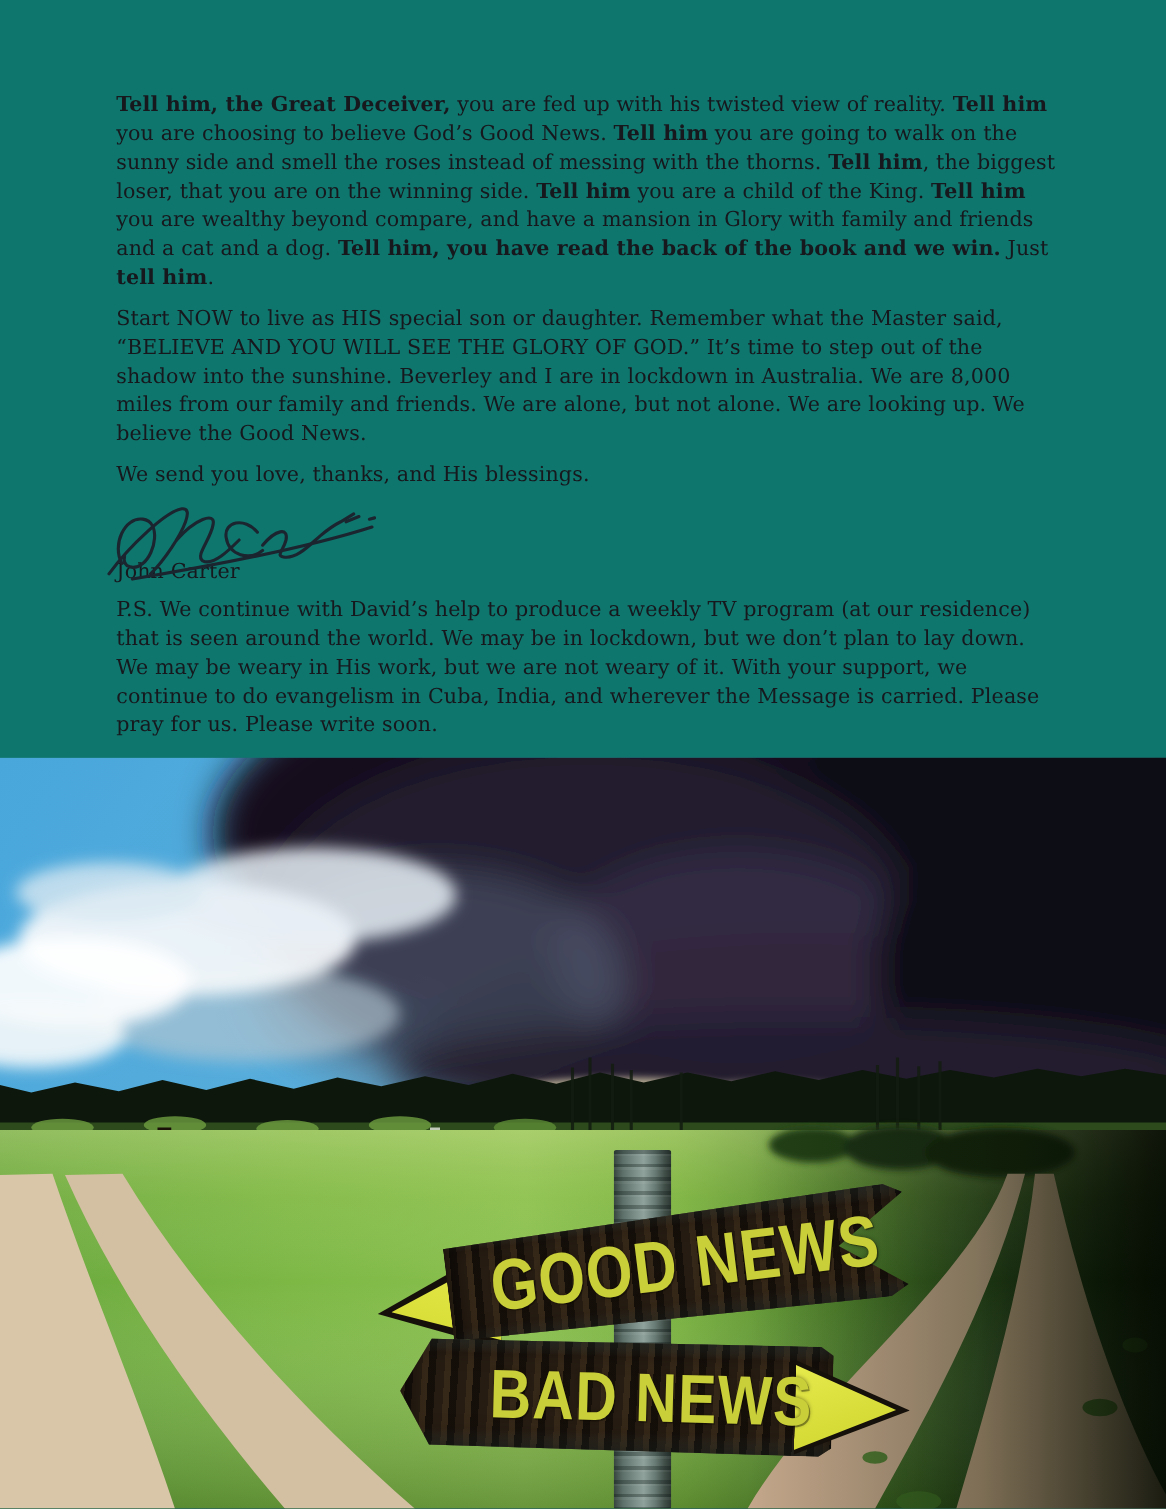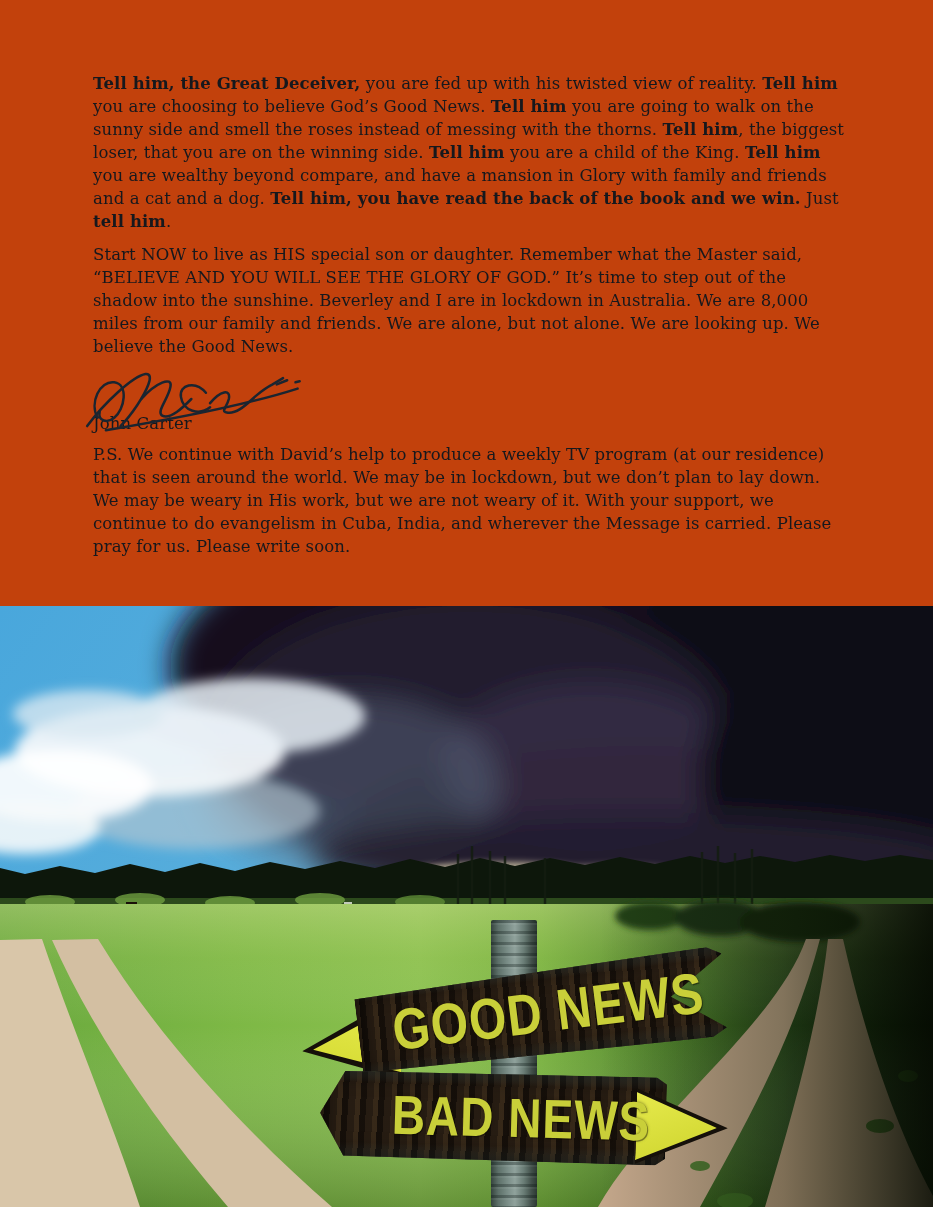--- a/index.html
+++ b/index.html
@@ -75,25 +75,26 @@
     position:absolute;display:flex;align-items:center;justify-content:center;
     font-family:"Liberation Sans", sans-serif;font-weight:bold;white-space:nowrap;
     color:#c9cf39;text-shadow:0 0 3px rgba(25,20,4,.55), 1px 1px 0 rgba(0,0,0,.35);
   }
   .label-good{left:112px;right:44px;top:6px;bottom:16px;font-size:48px;transform:scale(1.0,1.2);letter-spacing:1px;}
   .label-bad{left:84px;right:88px;top:4px;bottom:8px;font-size:46px;transform:scale(1.0,1.2);letter-spacing:1px;}
 </style>
 </head>
 <body>
 
-<div class="page" style="background: #c2410c; color: rgb(22, 24, 29);">
+<div class="page" style="background: #0f766e; color: rgb(22, 24, 29);">
 
   <div class="letter">
     <p><strong>Tell him, the Great Deceiver,</strong><span> you are fed up with his twisted view of reality. </span><strong>Tell him</strong><span> you are choosing to believe God’s Good News. </span><strong>Tell him</strong><span> you are going to walk on the sunny side and smell the roses instead of messing with the thorns. </span><strong>Tell him</strong><span>, the biggest loser, that you are on the winning side. </span><strong>Tell him</strong><span> you are a child of the King. </span><strong>Tell him</strong><span> you are wealthy beyond compare, and have a mansion in Glory with family and friends and a cat and a dog. </span><strong>Tell him, you have read the back of the book and we win.</strong><span> Just </span><strong>tell him</strong><span>.</span></p>
     <p>Start NOW to live as HIS special son or daughter. Remember what the Master said, “BELIEVE AND YOU WILL SEE THE GLORY OF GOD.” It’s time to step out of the shadow into the sunshine. Beverley and I are in lockdown in Australia. We are 8,000 miles from our family and friends. We are alone, but not alone. We are looking up. We believe the Good News.</p>
+    <p>We send you love, thanks, and His blessings.</p>
 
     <div class="sig-block">
       <svg class="sig-svg" viewBox="0 0 240 80" aria-hidden="true">
         <path d="M14,58 C6,44 16,22 30,24 C44,26 40,50 30,58 C24,63 14,62 16,52"></path>
         <path d="M4,66 C20,44 48,18 60,16 C70,15 60,34 52,46 C46,55 40,62 36,66"></path>
         <path d="M56,40 C70,24 86,18 84,28 C82,40 70,52 76,56 C84,60 96,48 104,40"></path>
         <path d="M118,34 C108,22 92,26 94,38 C96,52 112,56 122,48"></path>
         <path d="M122,44 C132,32 142,30 140,40 C138,48 132,52 138,53 C148,55 158,44 166,37 C172,32 178,28 182,26 L192,20"></path>
         <path d="M22,70 C70,62 150,48 206,30"></path>
         <path d="M186,26 L196,22"></path>

